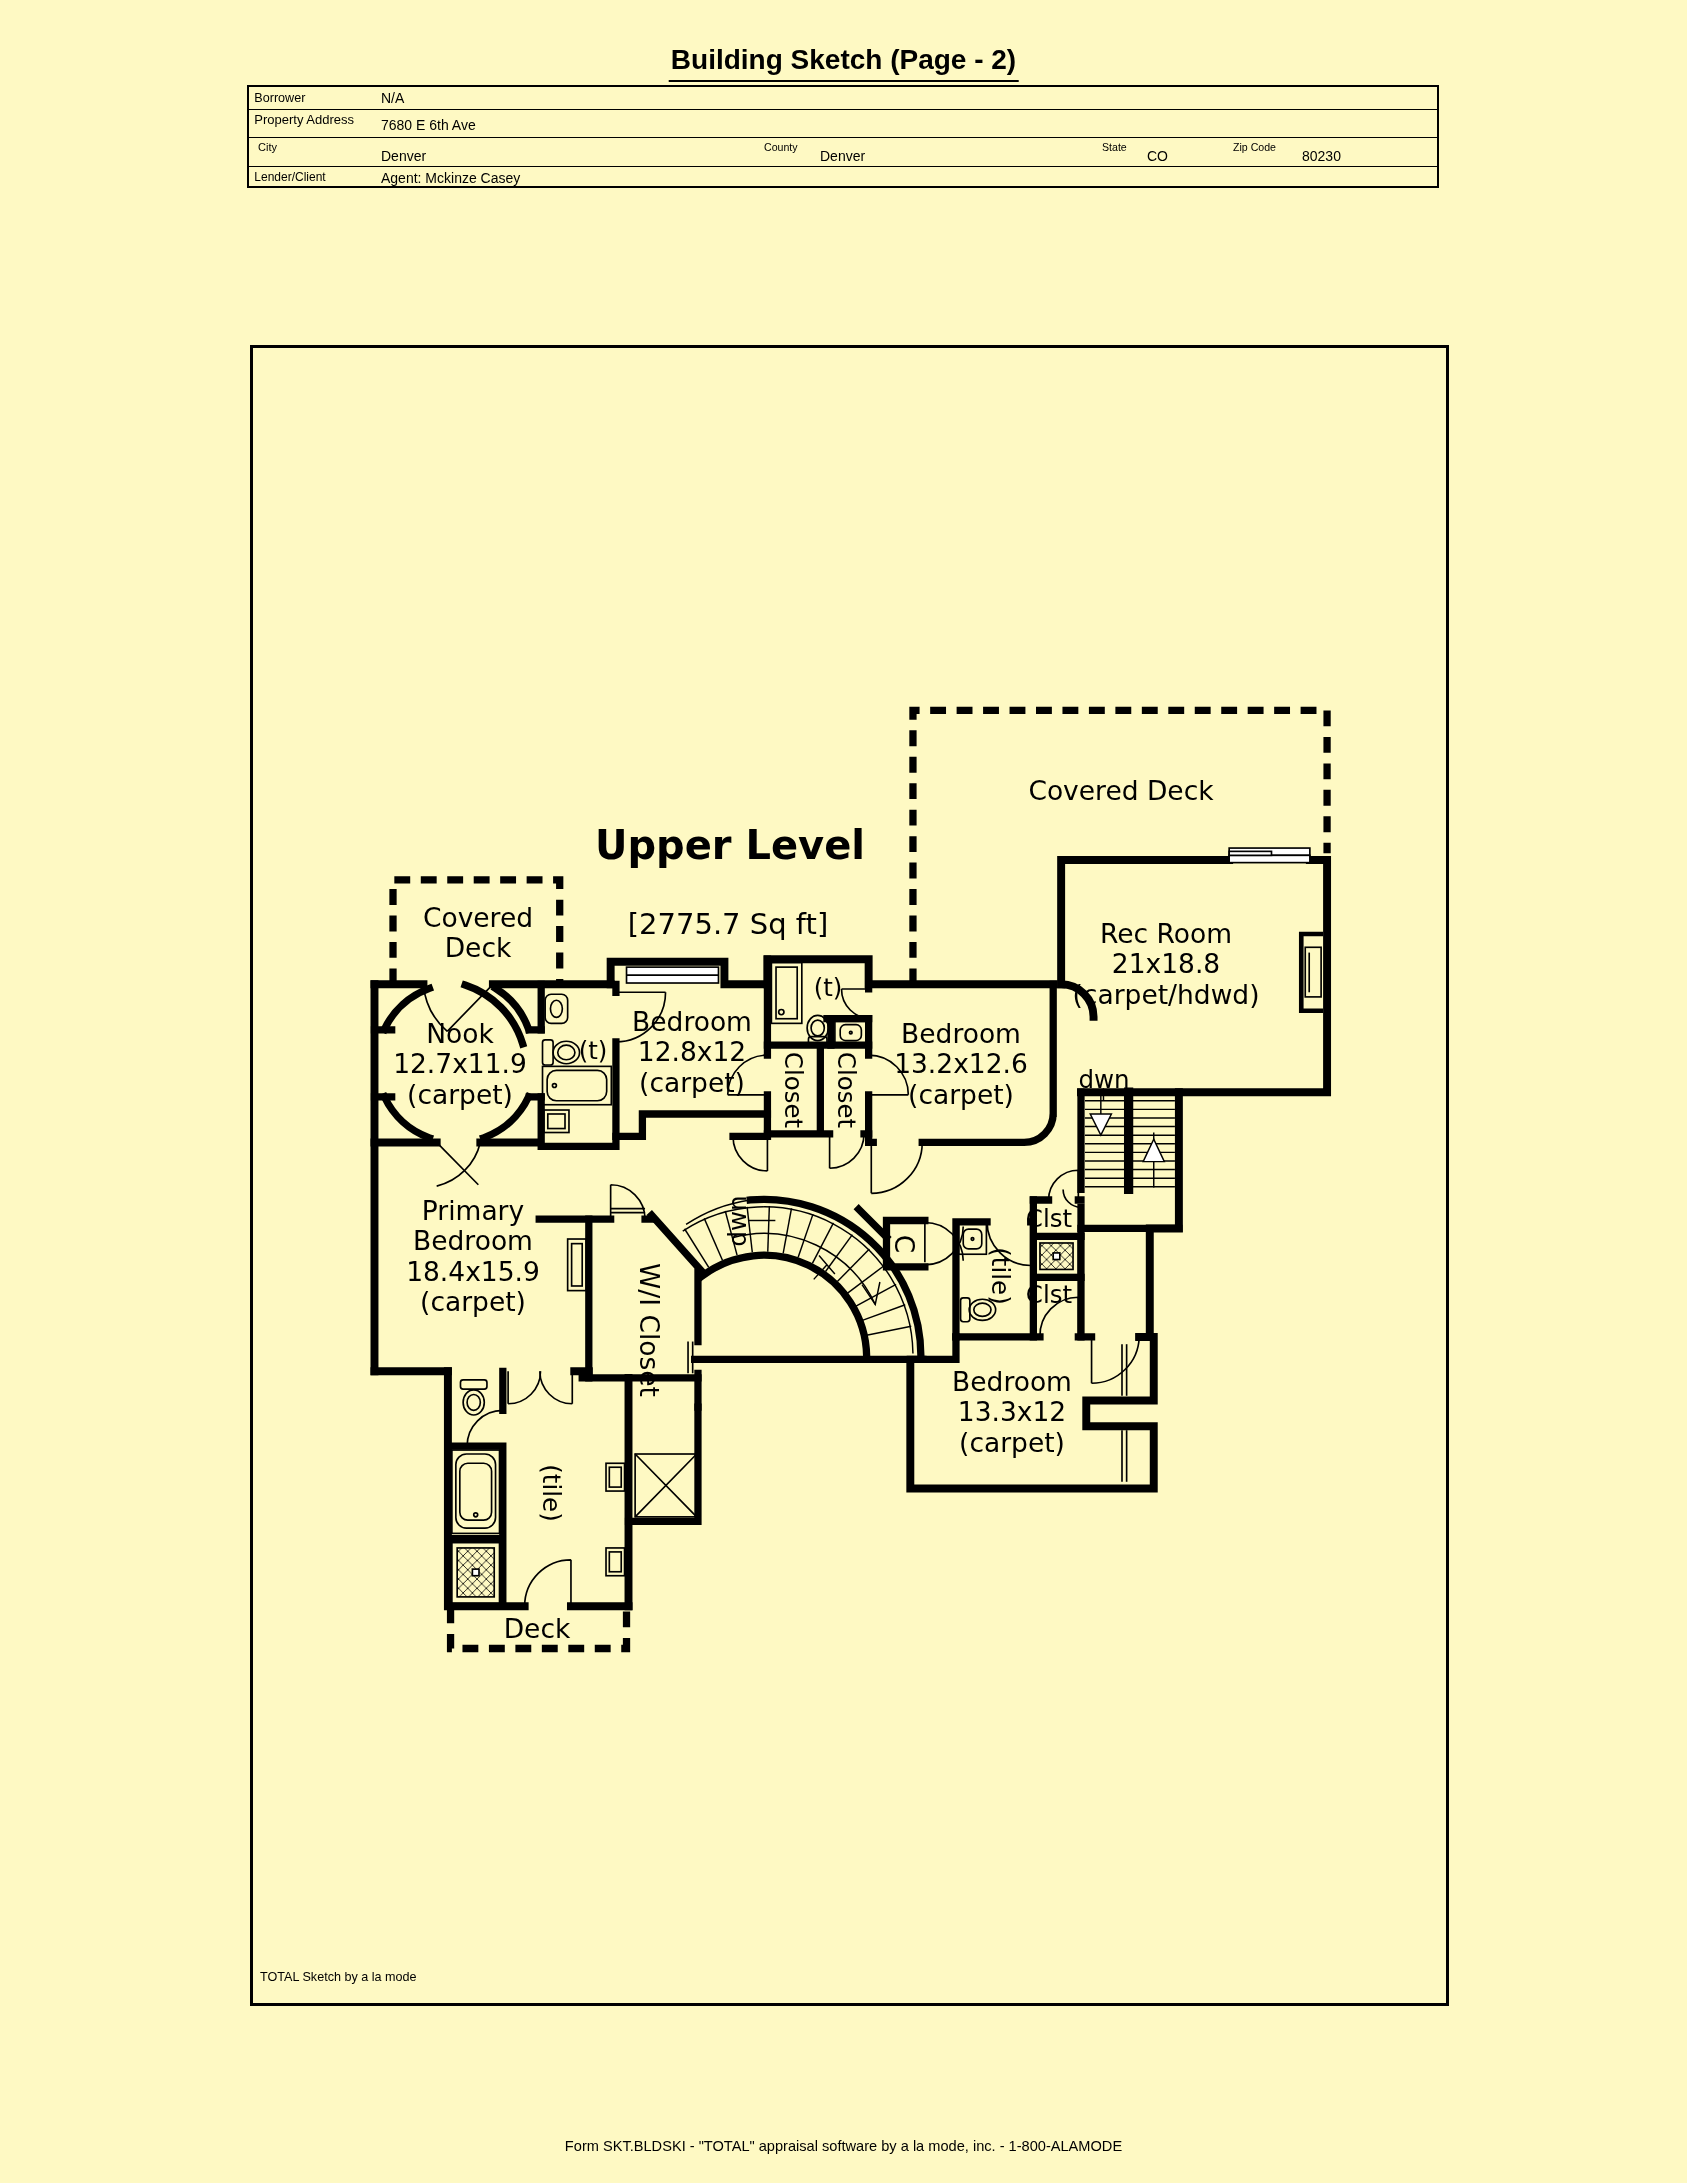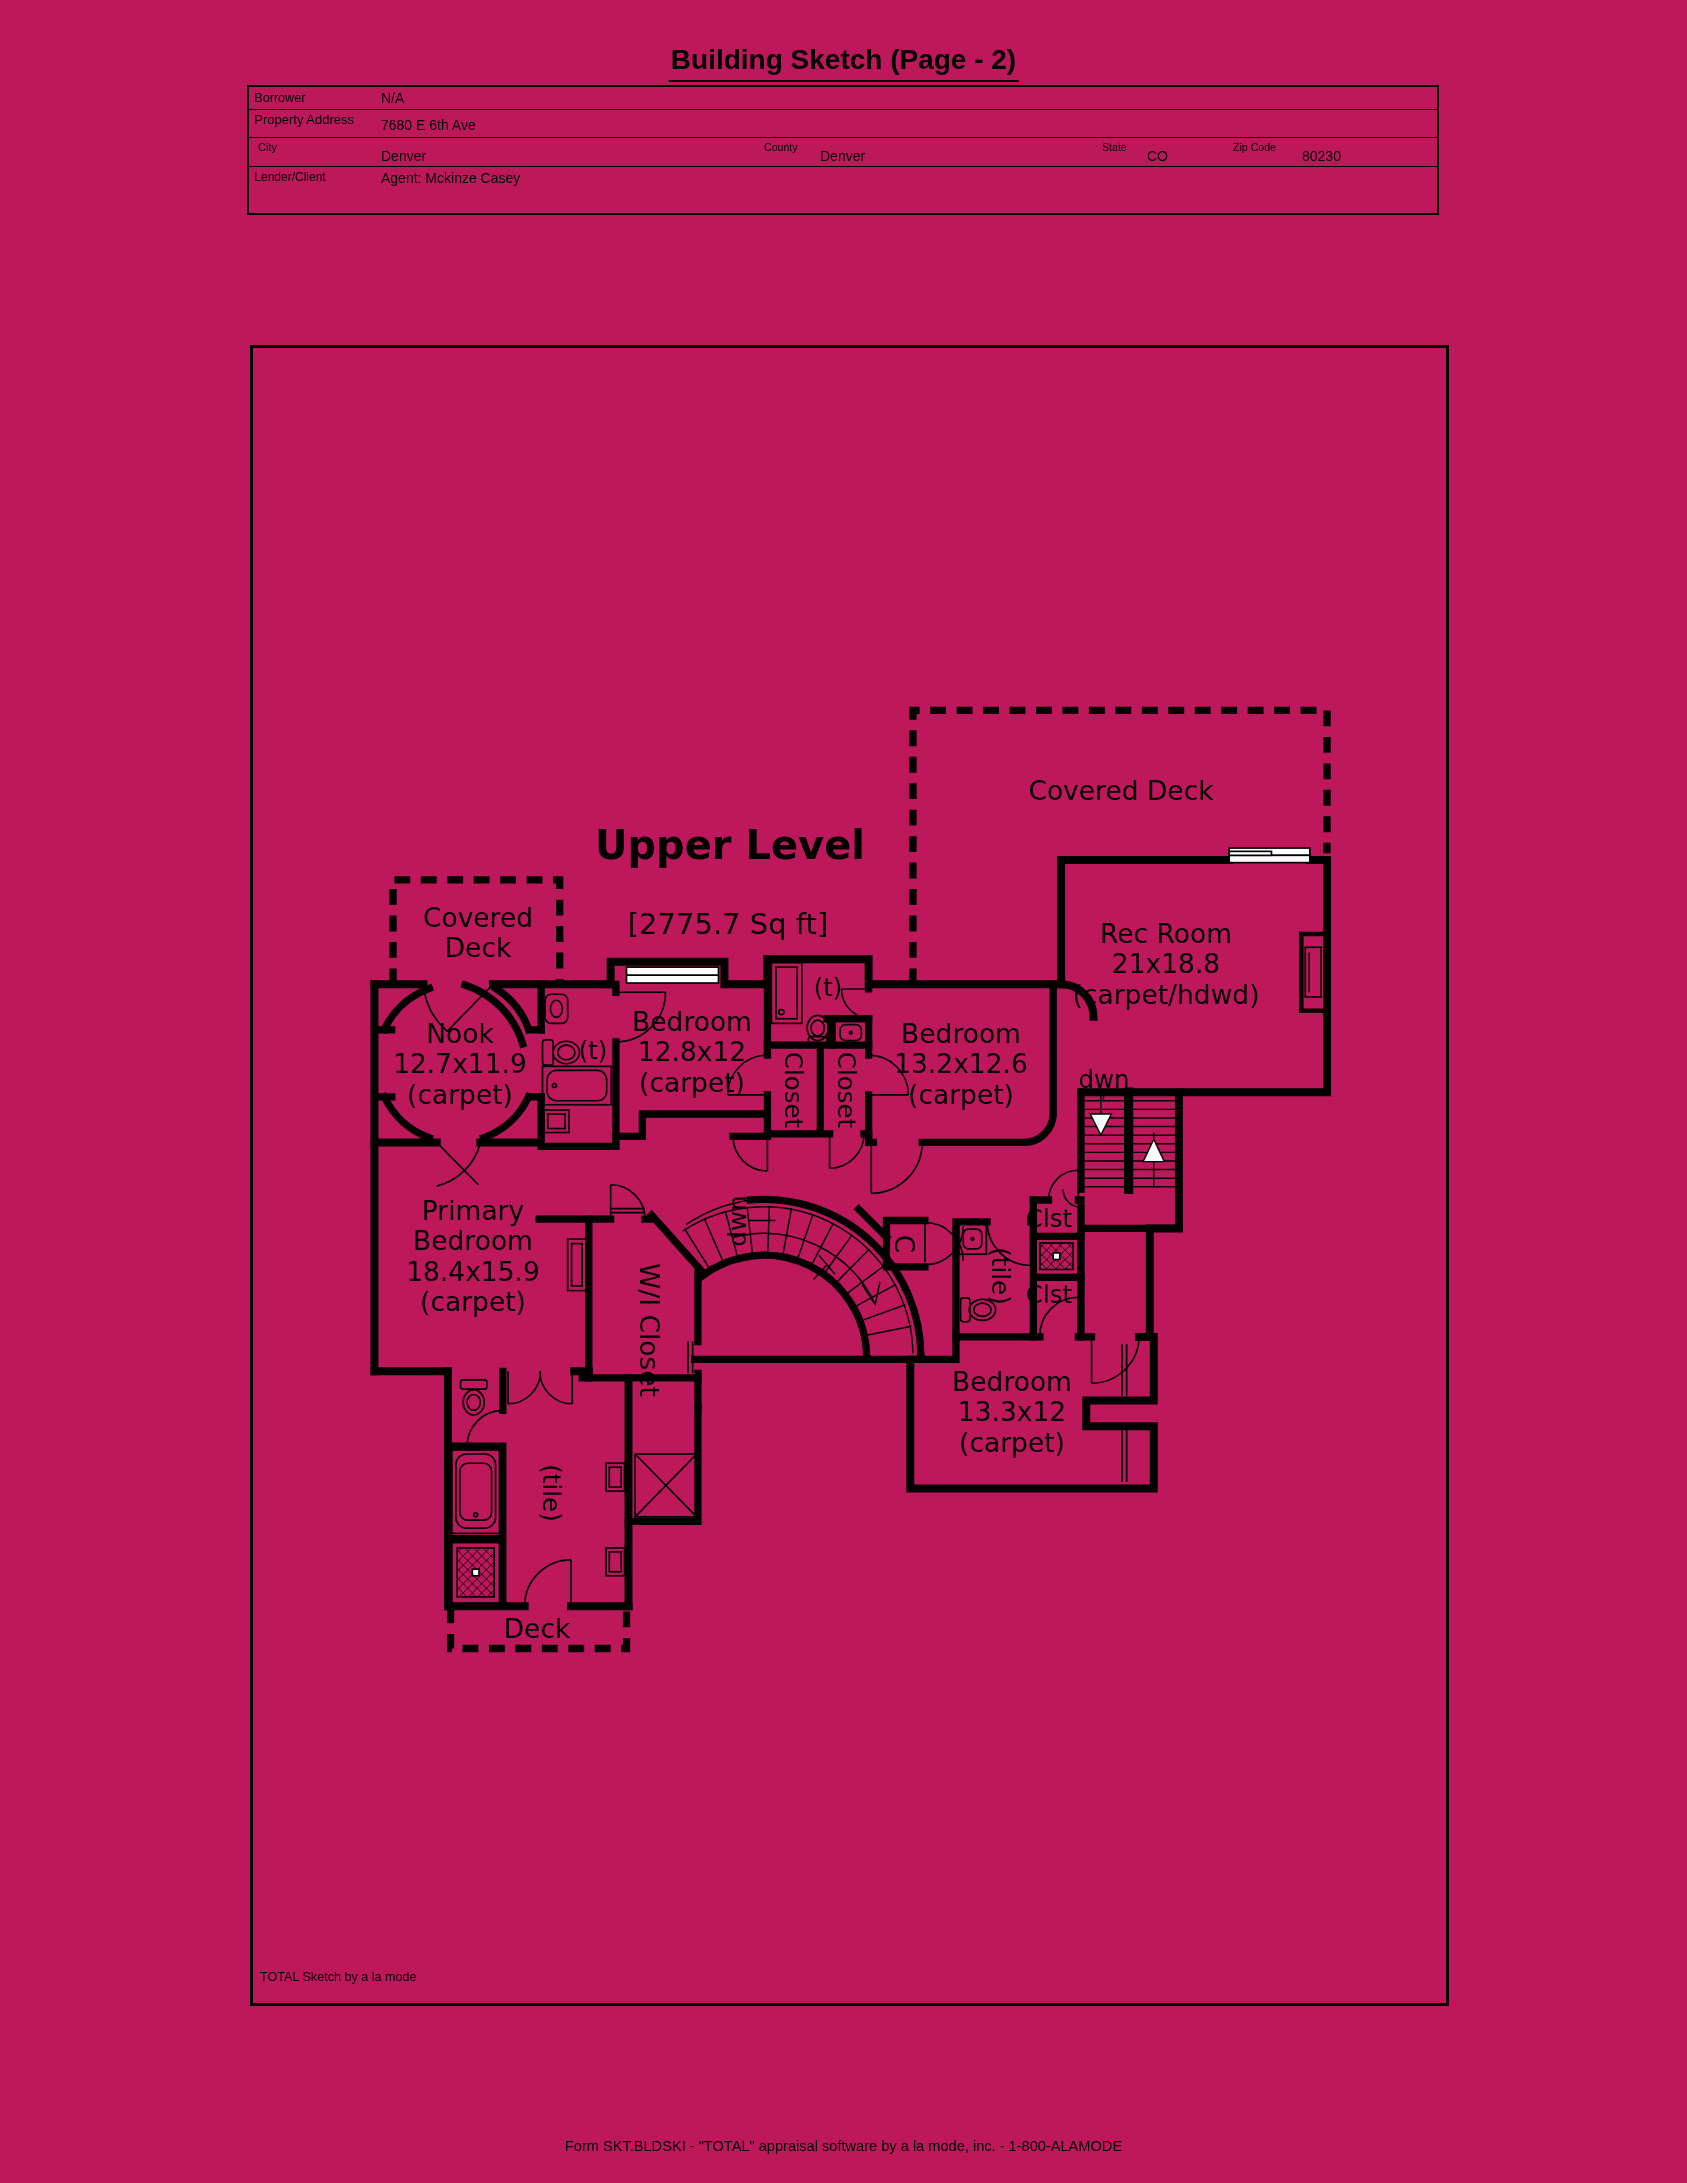--- a/index.html
+++ b/index.html
@@ -1,22 +1,22 @@
 <!DOCTYPE html>
 <html style="font-size:10.6px"><head>
 <meta charset="utf-8">
 <style>
   html,body{margin:0;padding:0;background:#888;}
-  #page{position:relative;width:1687px;height:2183px;background:#be185d;
+  #page{position:relative;width:1687px;height:2183px;background:#fef9c3;
         font-family:"Liberation Sans",sans-serif;color:#000;overflow:hidden;}
   
   #title{position:absolute;left:50%;top:44px;transform:translateX(-50%);
          font-size:28px;font-weight:bold;letter-spacing:0px;
          border-bottom:2.6px solid #000;padding:0 2.6px 4px 2.6px;white-space:nowrap;}
-  #hdr-table{position:absolute;left:247px;top:85px;width:1192px;height:130px;
+  #hdr-table{position:absolute;left:247px;top:85px;width:1192px;height:103px;
              border:2.6px solid #000;box-sizing:border-box;}
   .hline{position:absolute;left:0;width:100%;height:1.3px;background:#000;}
   .flabel{position:absolute;font-size:10.6px;color:#000;white-space:nowrap;}
   .fvalue{position:absolute;font-size:14px;color:#000;white-space:nowrap;}
   
   #plan-border{position:absolute;left:250px;top:345px;width:1199px;height:1661px;
                border:3.3px solid #000;box-sizing:border-box;}
   #plan-svg{position:absolute;left:0;top:0;width:1687px;height:2183px;}
   .plabel{position:absolute;transform:translate(-50%,-50%);
           font-family:"DejaVu Sans",sans-serif;font-size:26.5px;line-height:1.15;

